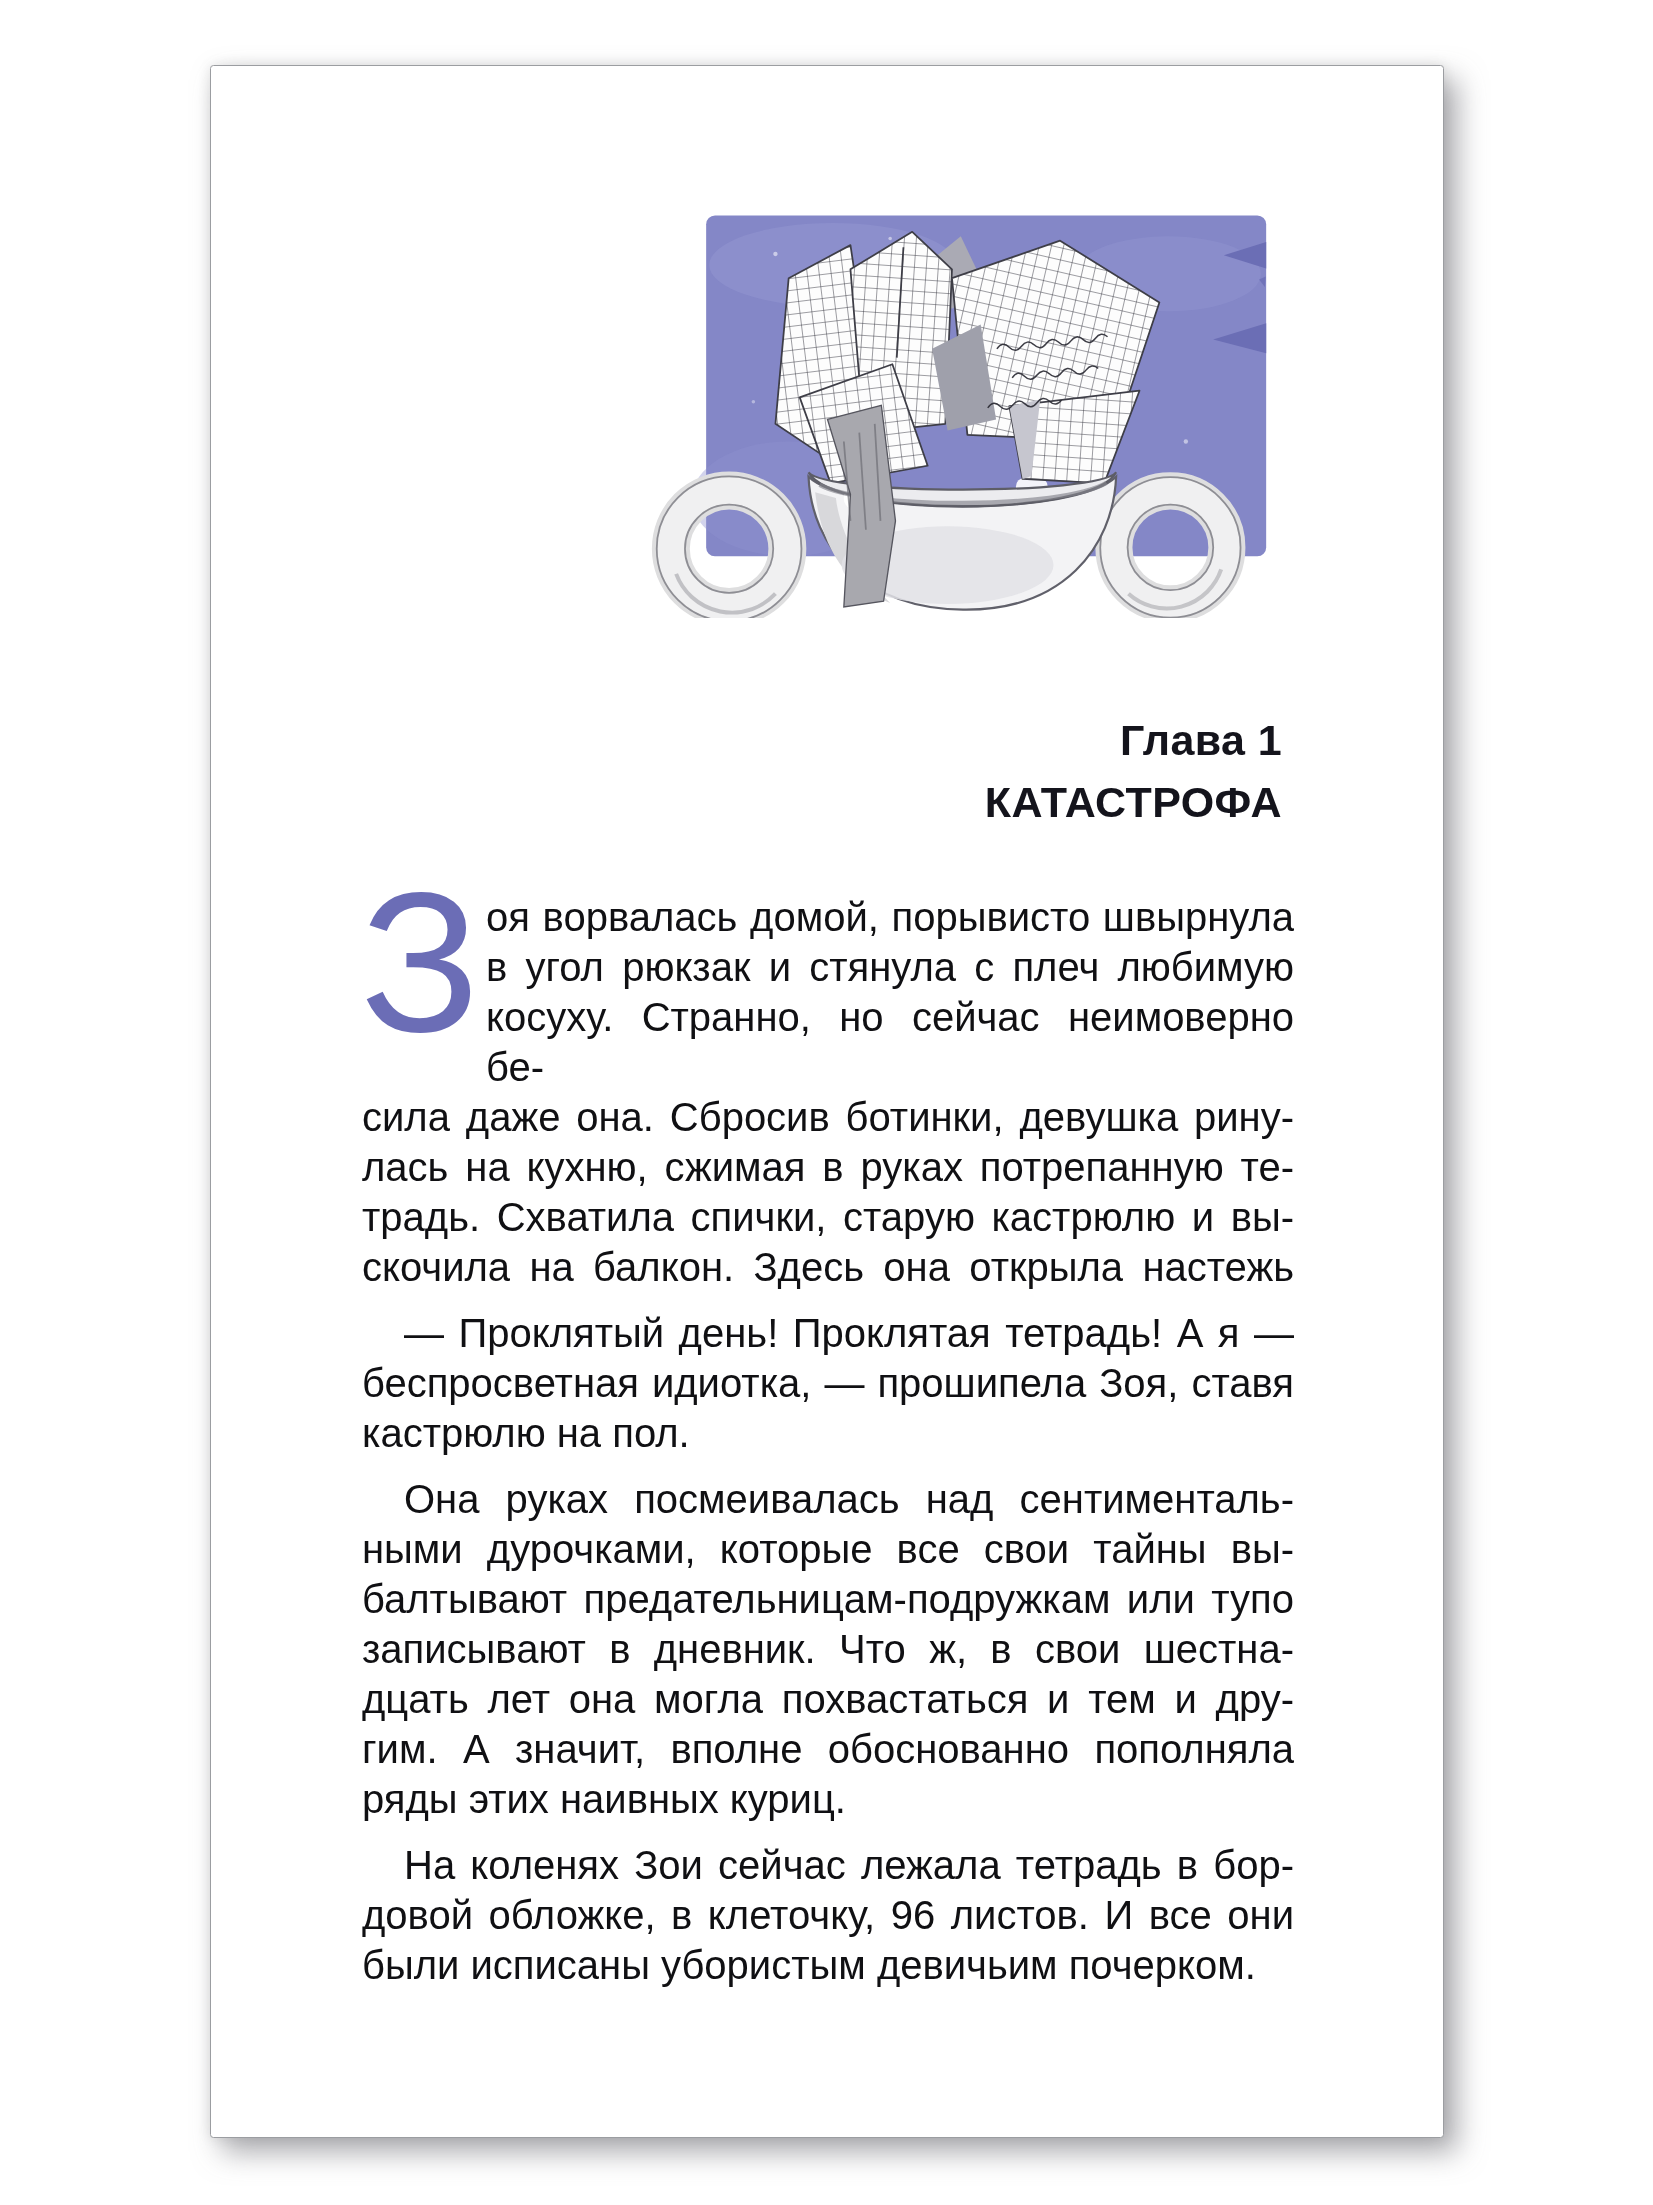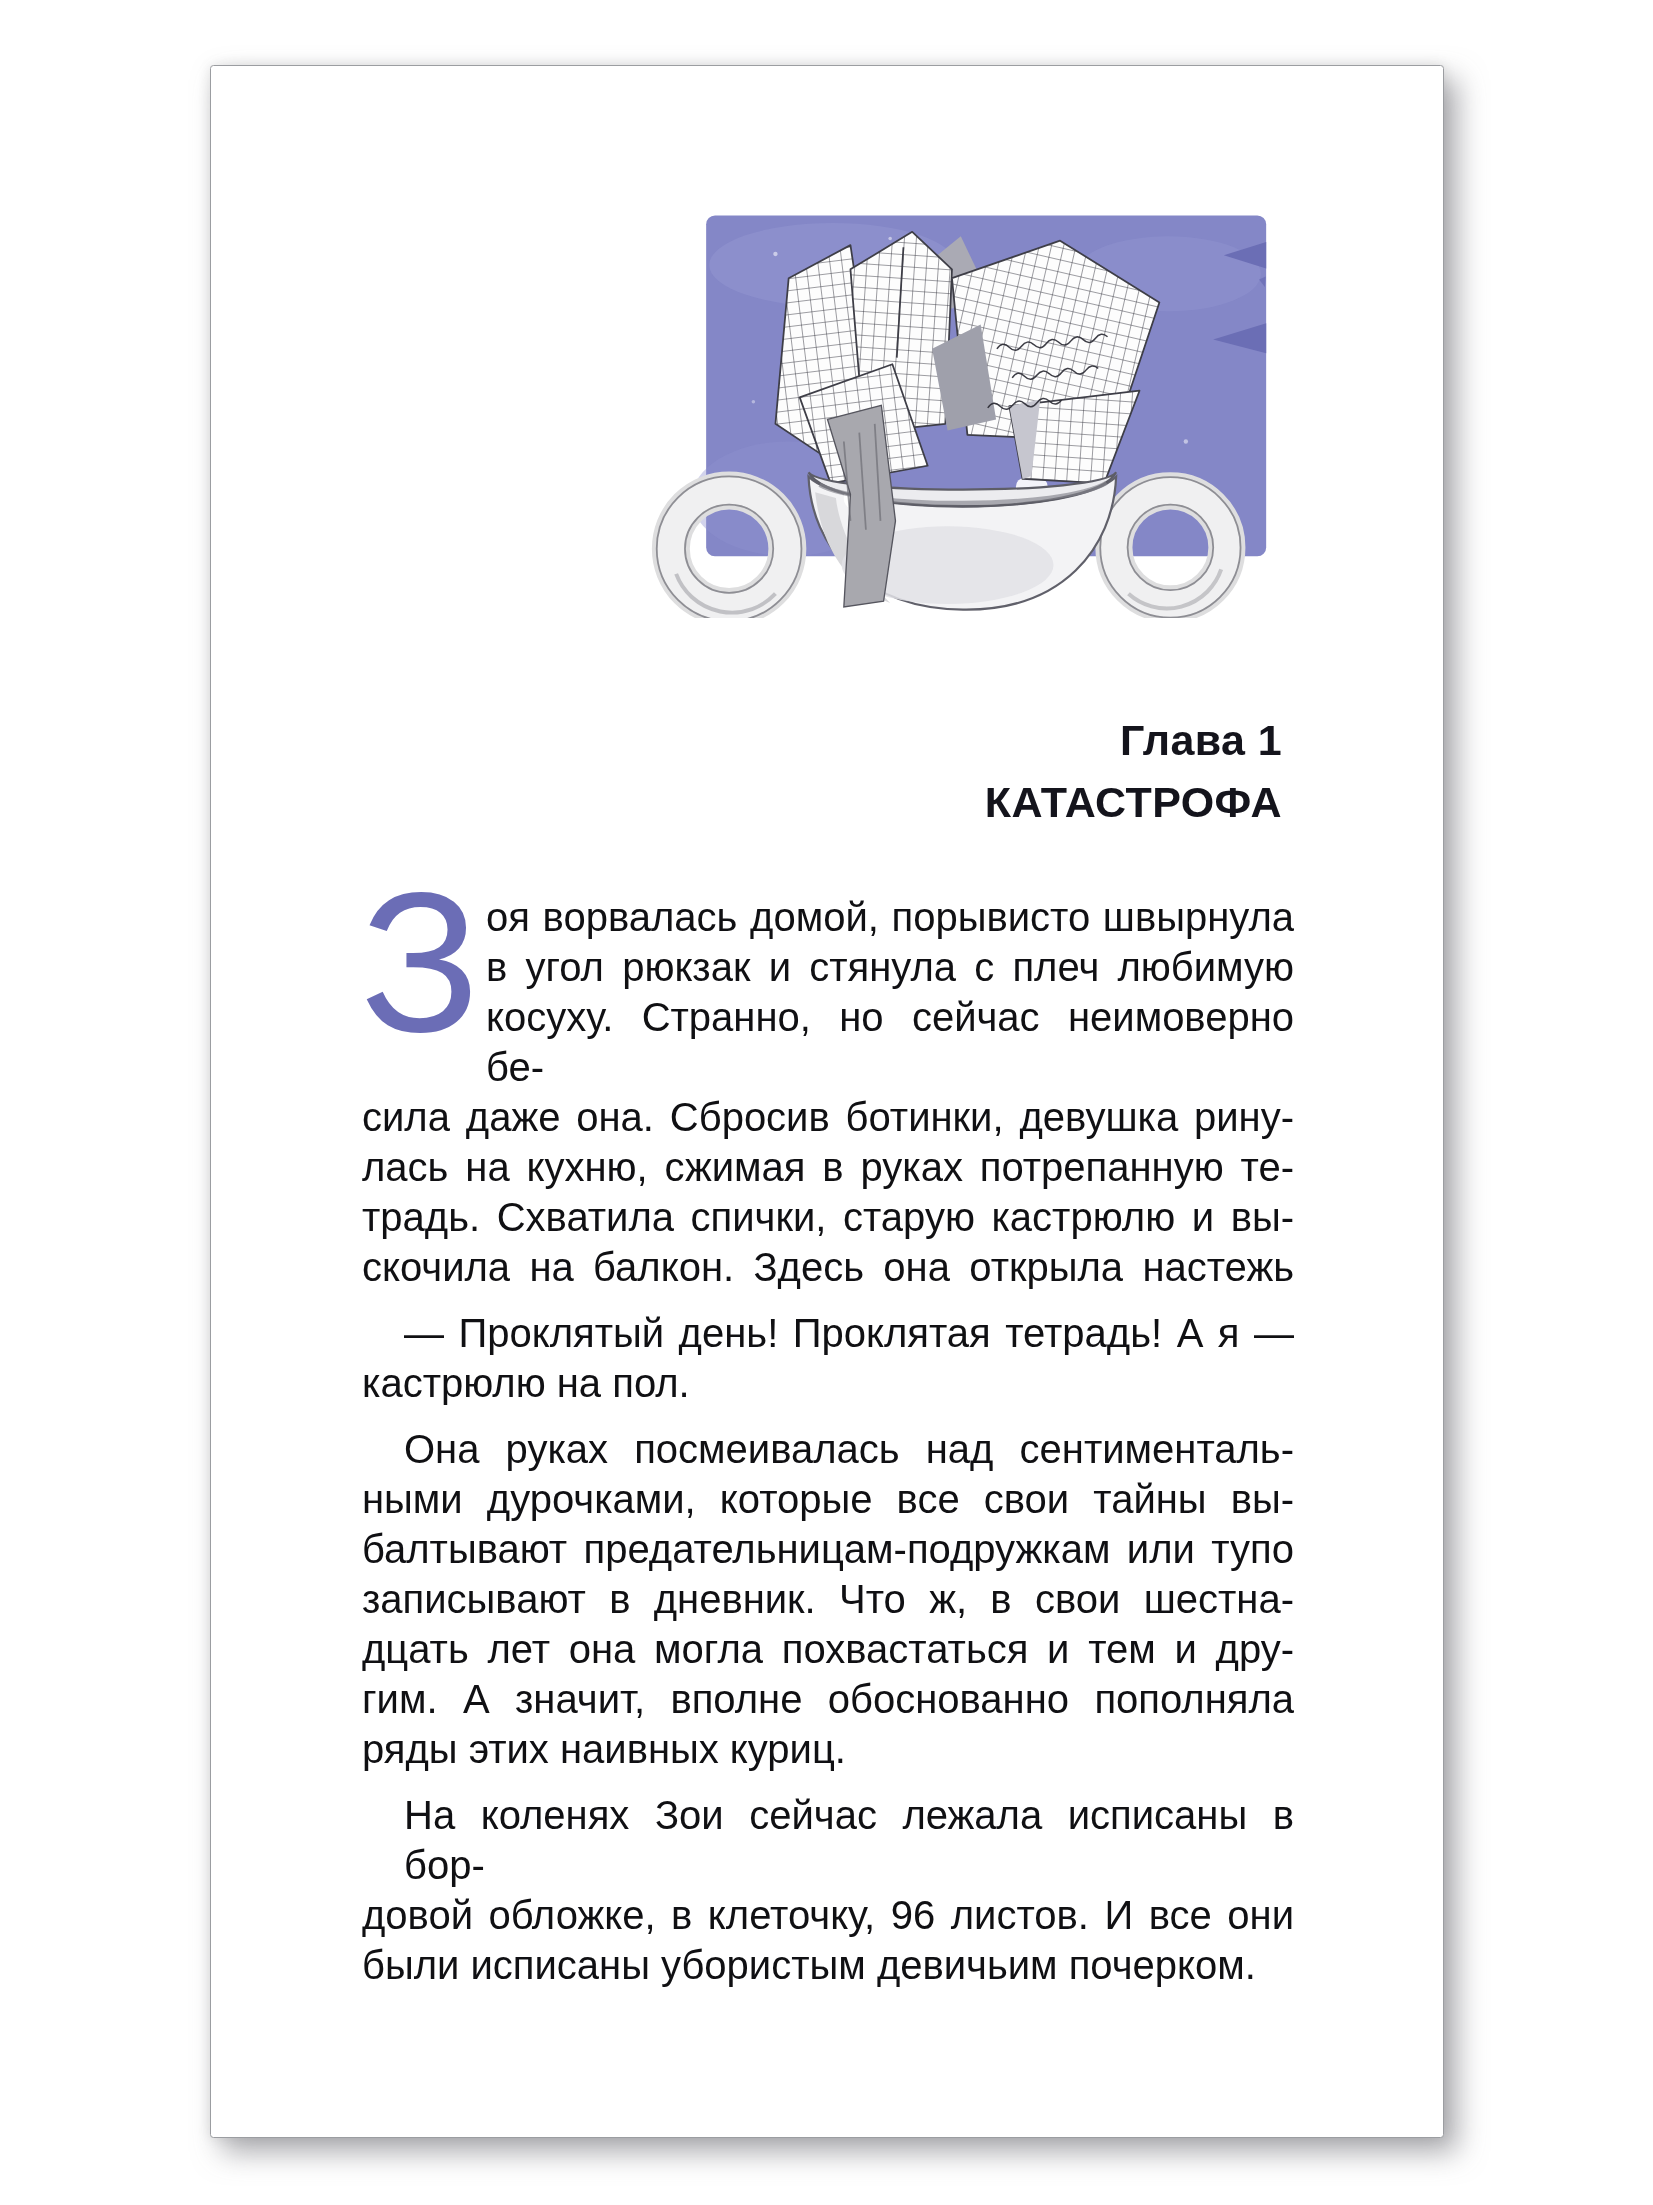--- a/index.html
+++ b/index.html
@@ -188,28 +188,29 @@
       <div class="dropcap">З</div>
 
     <div class="line wrap">оя ворвалась домой, порывисто швырнула</div>
         <div class="line wrap">в угол рюкзак и стянула с плеч любимую</div>
         <div class="line wrap">косуху. Странно, но сейчас неимоверно бе-</div>
         <div class="line">сила даже она. Сбросив ботинки, девушка рину-</div>
         <div class="line">лась на кухню, сжимая в руках потрепанную те-</div>
         <div class="line">традь. Схватила спички, старую кастрюлю и вы-</div>
         <div class="line">скочила на балкон. Здесь она открыла настежь</div>
         <div class="line first">— Проклятый день! Проклятая тетрадь! А я —</div>
+        <div class="line">беспросветная идиотка, — прошипела Зоя, ставя</div>
         <div class="line last">кастрюлю на пол.</div>
         <div class="line first">Она руках посмеивалась над сентименталь-</div>
         <div class="line">ными дурочками, которые все свои тайны вы-</div>
         <div class="line">балтывают предательницам-подружкам или тупо</div>
         <div class="line">записывают в дневник. Что ж, в свои шестна-</div>
         <div class="line">дцать лет она могла похвастаться и тем и дру-</div>
         <div class="line">гим. А значит, вполне обоснованно пополняла</div>
         <div class="line last">ряды этих наивных куриц.</div>
-        <div class="line first">На коленях Зои сейчас лежала исписаны в бор-</div>
+        <div class="line first">На коленях Зои сейчас лежала тетрадь в бор-</div>
         <div class="line">довой обложке, в клеточку, 96 листов. И все они</div>
         <div class="line last">были исписаны убористым девичьим почерком.</div>
       </div>
 
   </div>
 </div>
 
 
 </body></html>

